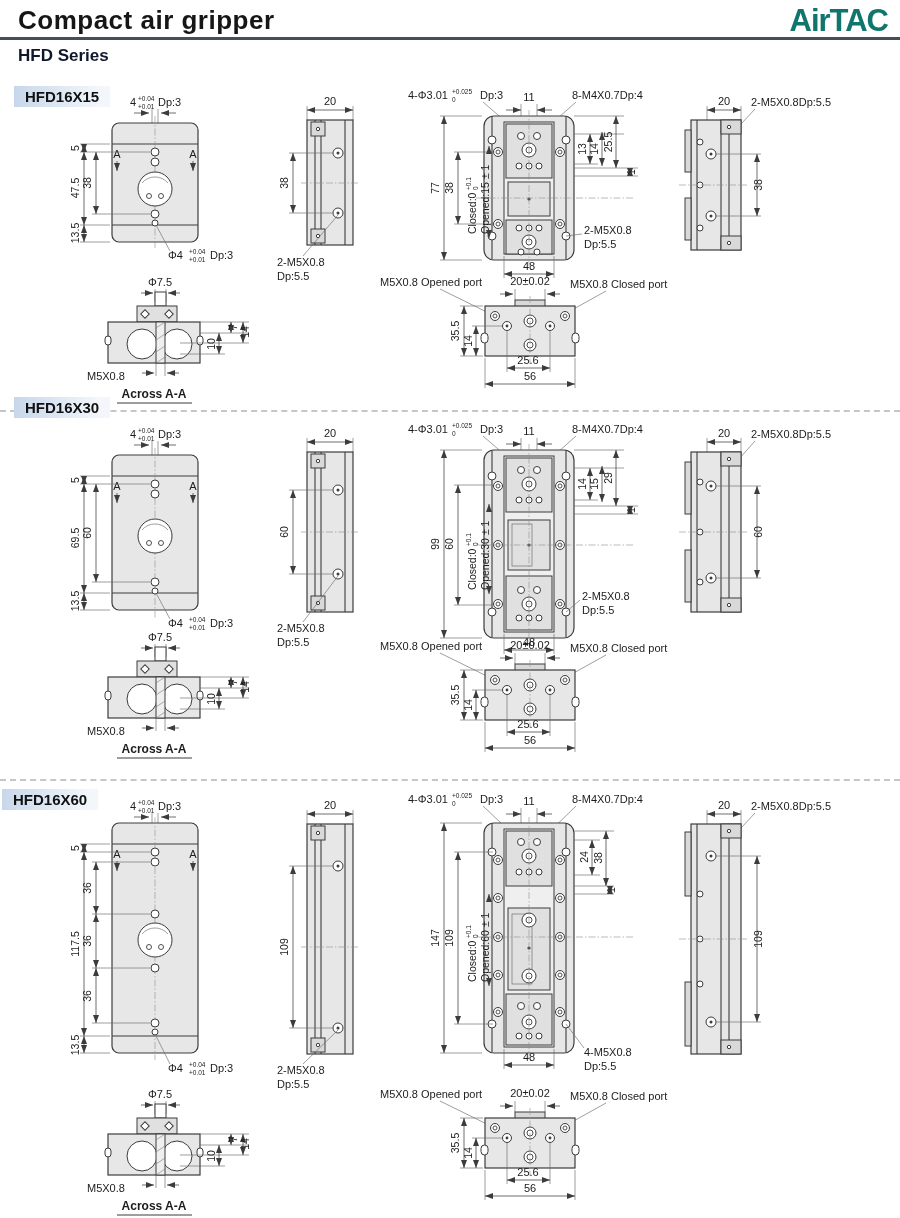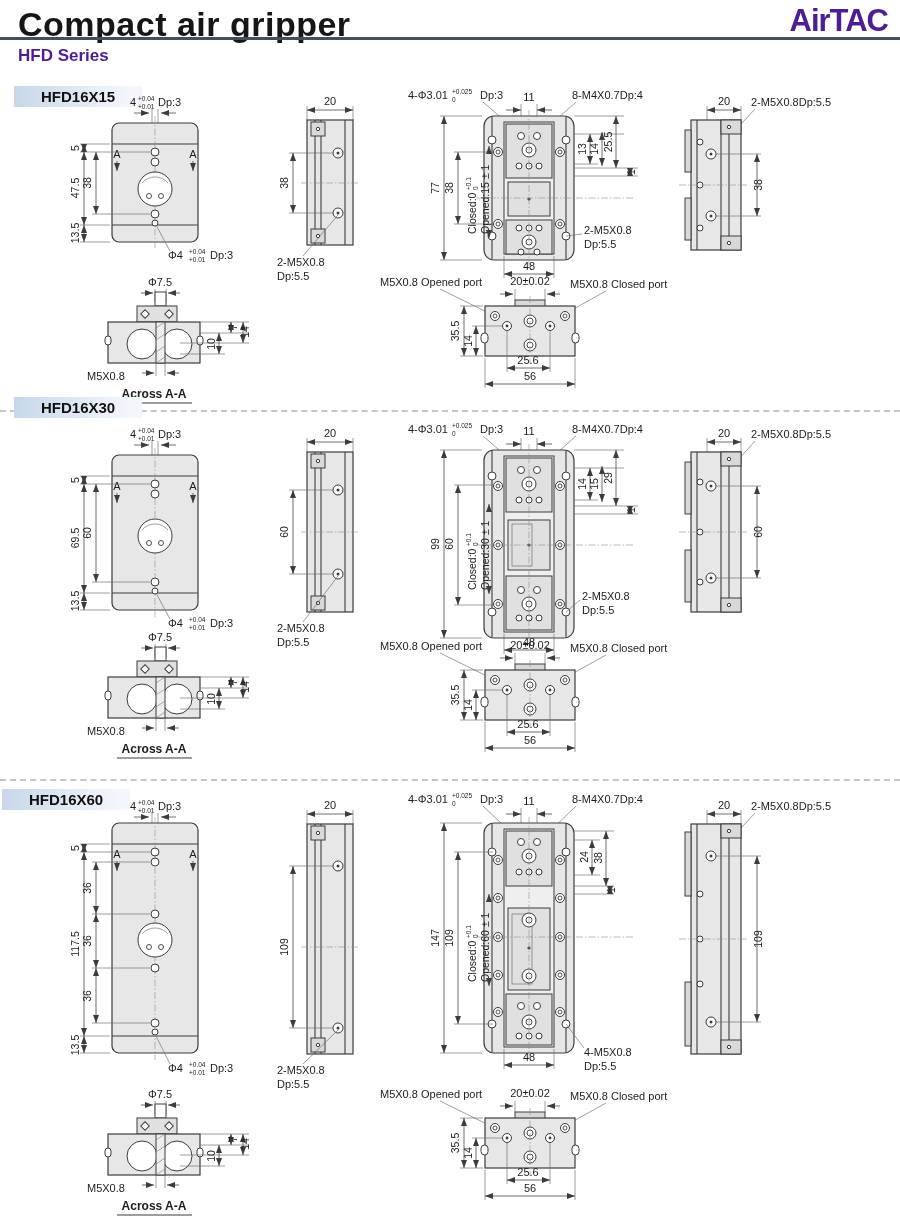--- a/index.html
+++ b/index.html
@@ -1,24 +1,24 @@
 <!DOCTYPE html>
 <html><head>
 <meta charset="utf-8">
 <style>
   *{margin:0;padding:0;box-sizing:border-box}
   html,body{background:#fff}
   body{width:900px;height:1218px;position:relative;overflow:hidden;
        font-family:"Liberation Sans",sans-serif;color:#151515}
   .abs{position:absolute}
-  .title{left:18px;top:5px;font-size:34px;font-weight:bold;letter-spacing:.5px;color:#161616}
+  .title{left:18px;top:5px;font-size:26px;font-weight:bold;letter-spacing:.5px;color:#161616}
   .rule{left:0;top:37px;width:900px;height:3px;background:#454e5c}
-  .series{left:18px;top:46px;font-size:17px;font-weight:bold;color:#4c1d95}
-  .logo{right:12px;top:3px;font-size:31px;font-weight:800;color:#4c1d95;letter-spacing:-1px}
-  .badge{font-weight:bold;font-size:15px;color:#111;padding:2px 27px;
+  .series{left:18px;top:46px;font-size:17px;font-weight:bold;color:#0f172a}
+  .logo{right:12px;top:3px;font-size:31px;font-weight:800;color:#0f766e;letter-spacing:-1px}
+  .badge{font-weight:bold;font-size:15px;color:#111;padding:2px 11px;
          background:linear-gradient(90deg,#c7d7ea,#f3f7fc 90%)}
   .divider{left:0;width:900px;height:0;border-top:2px dashed #c6c6c6}
   svg{overflow:visible}
   svg text{font-family:"Liberation Sans",sans-serif;fill:#1c1c1c;font-size:11px}
   svg text.sm{font-size:10.5px}
   svg text.tol{font-size:6.5px}
   .ln{stroke:#3c3c3c;fill:none;stroke-width:1.1}
   .thin{stroke:#6a6a6a;fill:none;stroke-width:.65}
   .dim{stroke:#4a4a4a;fill:none;stroke-width:.8}
   .bodyfill{fill:#e7e7e7;stroke:#3c3c3c;stroke-width:1.2}

